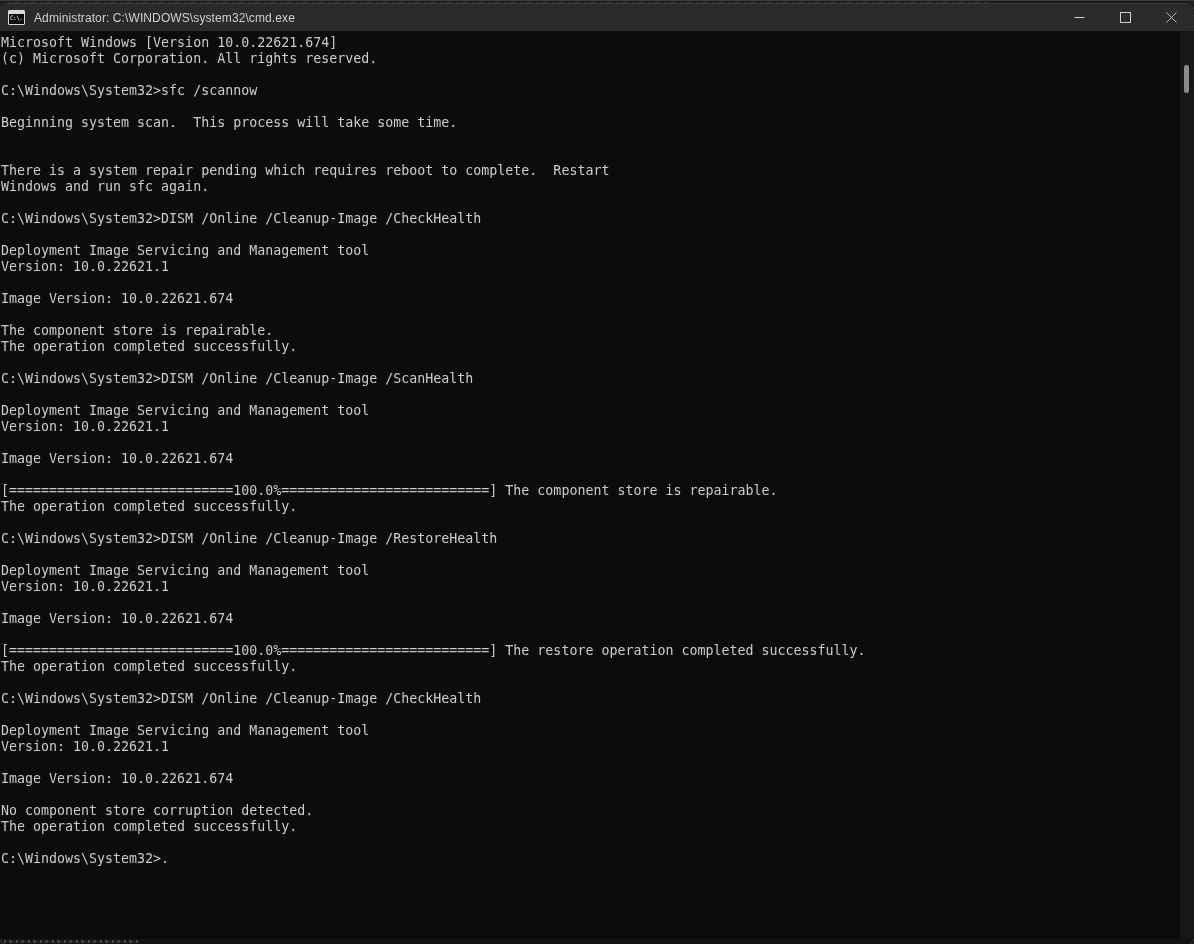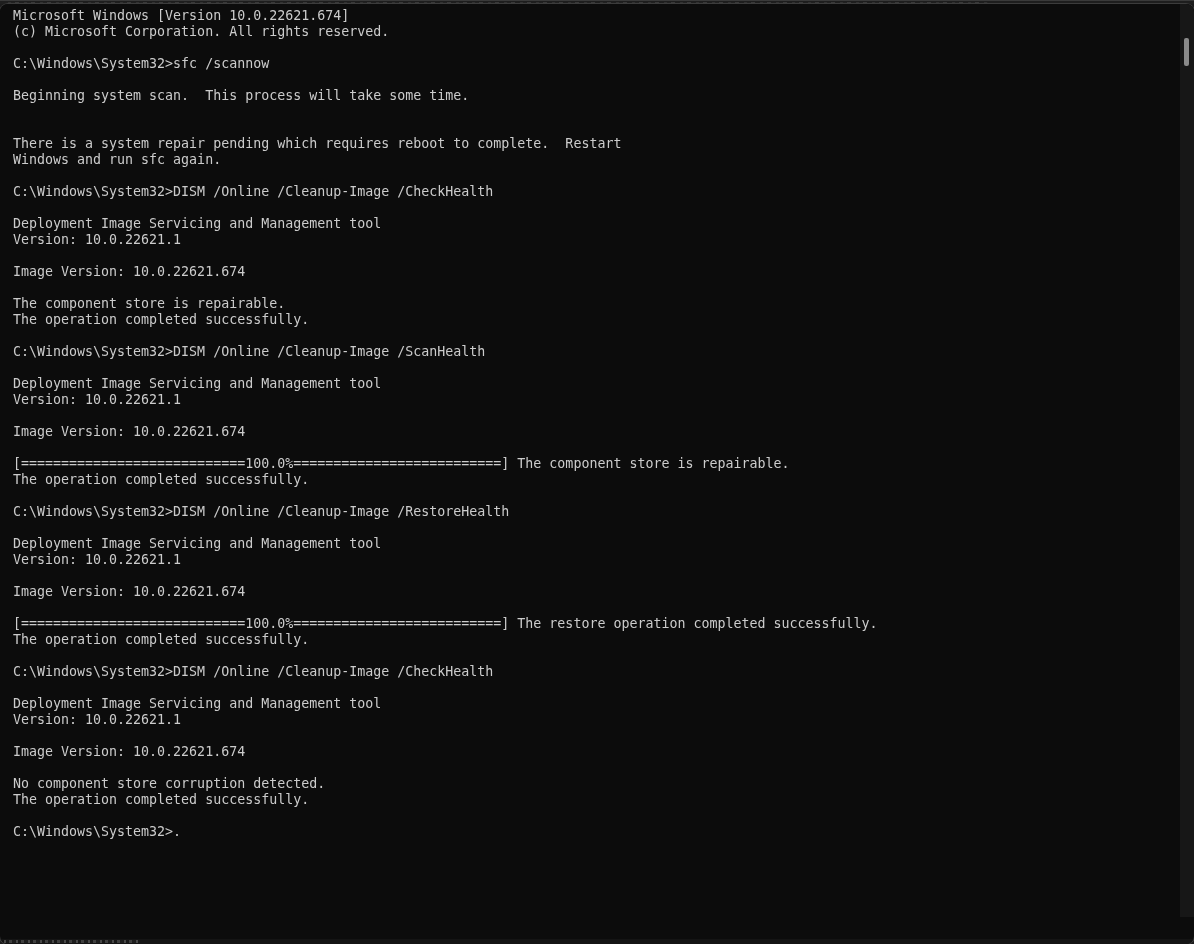--- a/index.html
+++ b/index.html
@@ -106,21 +106,21 @@
 
   
   #console {
     position: relative;
     height: 913px;
     background: #0c0c0c;
     overflow: hidden;
   }
   #console-text {
     position: absolute;
-    left: 12px;
+    left: 0;
     top: 4px;
     margin: 0;
     padding: 0 0 0 1px;
     font-family: "DejaVu Sans Mono", "Liberation Mono", monospace;
     font-size: 13.3px;
     line-height: 16px;
     color: #cccccc;
     white-space: pre;
     letter-spacing: 0px;
   }
@@ -168,20 +168,46 @@
 </style>
 </head>
 <body>
 
 <div id="behind-strip">
   <div id="behind-strip-noise"></div>
 </div>
 
 <div id="cmd-window">
 
+  <div id="titlebar">
+    <div id="title-icon">
+      <div class="icon-bar"></div>
+      <div class="icon-text">C:\.</div>
+    </div>
+    <div id="title-text">Administrator: C:\WINDOWS\system32\cmd.exe</div>
+
+    <div id="window-controls">
+      <div class="wc-btn" title="Minimize">
+        <svg width="11" height="11" viewBox="0 0 11 11" aria-hidden="true">
+          <line x1="0.5" y1="5.5" x2="10.5" y2="5.5" stroke="#cfcfcf" stroke-width="1"></line>
+        </svg>
+      </div>
+      <div class="wc-btn" title="Maximize">
+        <svg width="11" height="11" viewBox="0 0 11 11" aria-hidden="true">
+          <rect x="0.5" y="0.5" width="10" height="10" fill="none" stroke="#cfcfcf" stroke-width="1"></rect>
+        </svg>
+      </div>
+      <div class="wc-btn" title="Close">
+        <svg width="11" height="11" viewBox="0 0 11 11" aria-hidden="true">
+          <line x1="0.5" y1="0.5" x2="10.5" y2="10.5" stroke="#b9b9b9" stroke-width="1"></line>
+          <line x1="10.5" y1="0.5" x2="0.5" y2="10.5" stroke="#b9b9b9" stroke-width="1"></line>
+        </svg>
+      </div>
+    </div>
+  </div>
 
   <div id="console">
     <pre id="console-text">Microsoft Windows [Version 10.0.22621.674]
 (c) Microsoft Corporation. All rights reserved.
 
 C:\Windows\System32&gt;sfc /scannow
 
 Beginning system scan.  This process will take some time.
 
 

